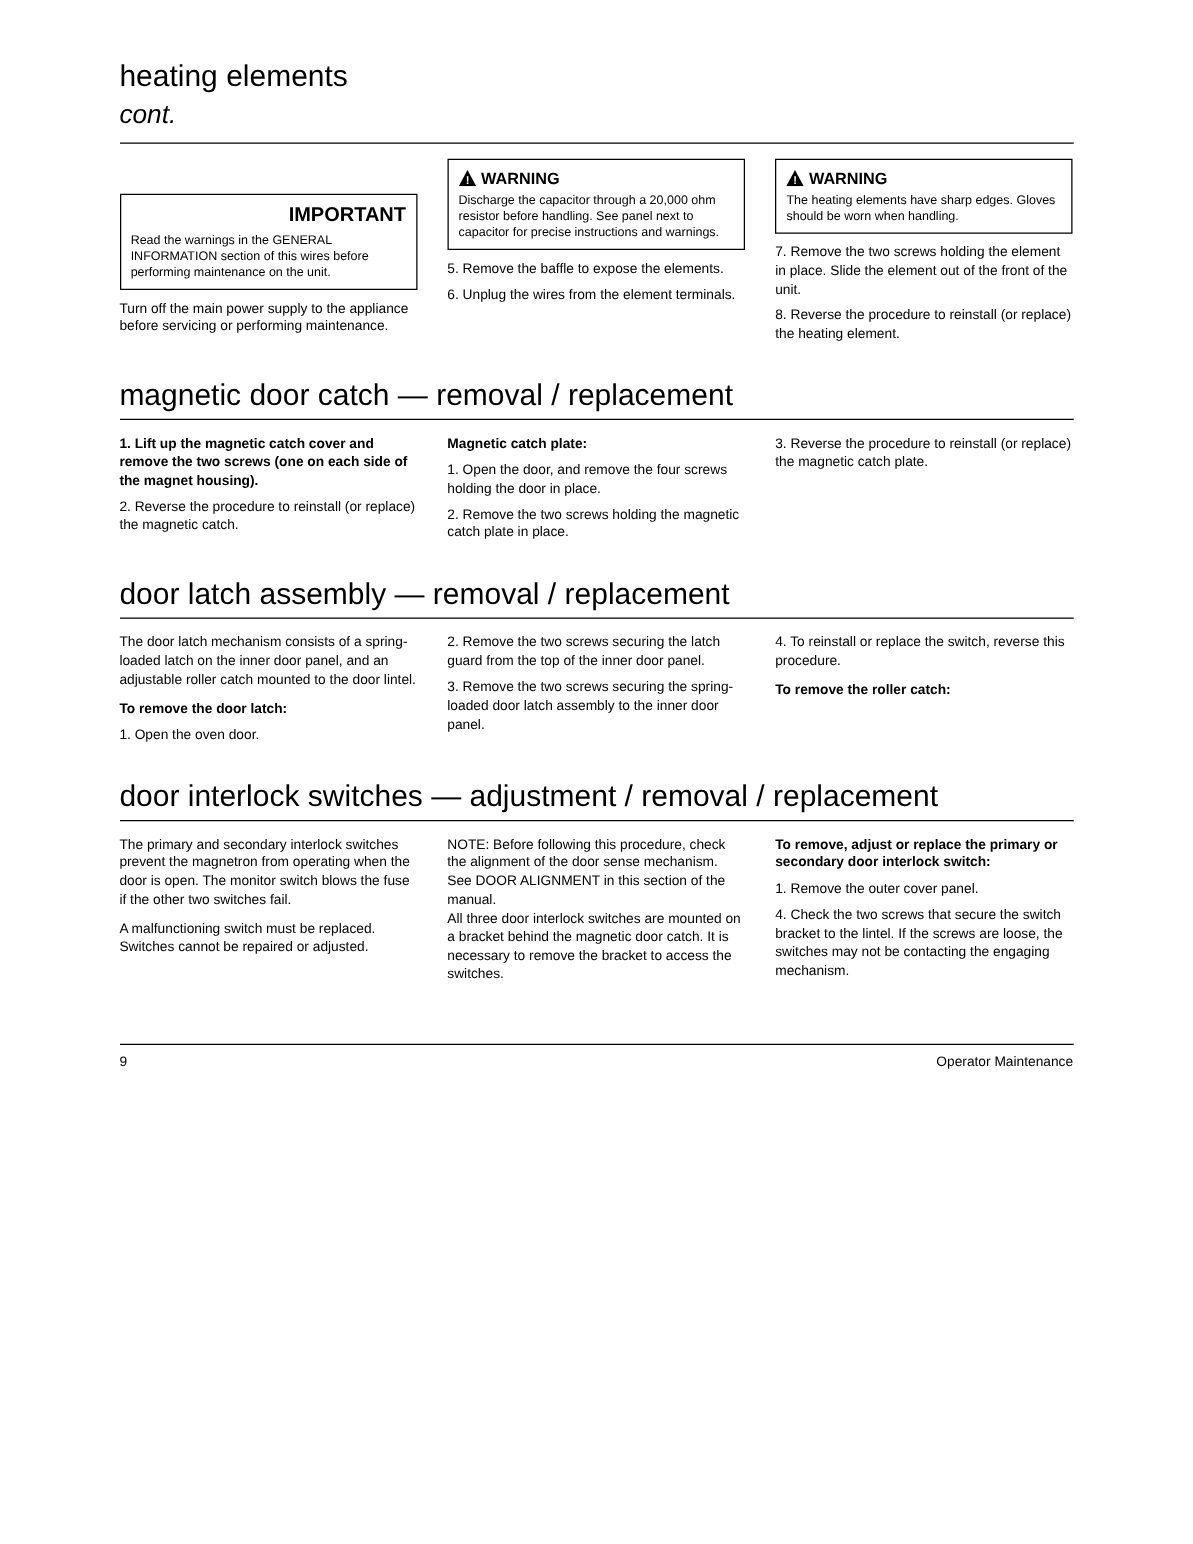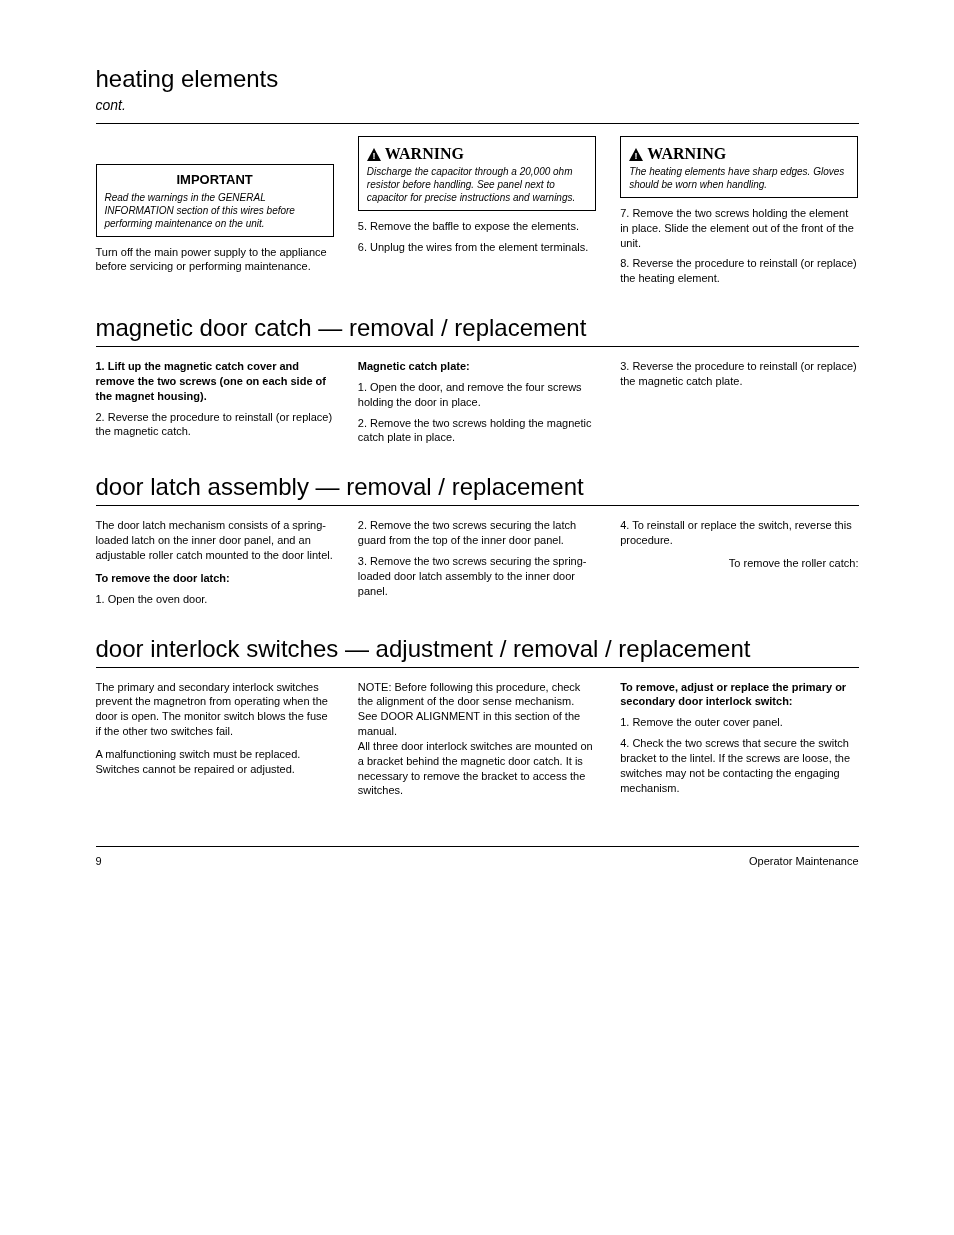--- a/index.html
+++ b/index.html
@@ -4,31 +4,31 @@
 <style>
   body {
     font-family: Arial, Helvetica, sans-serif;
     margin: 0;
     padding: 0;
     background: #fff;
     color: #000;
   }
   .page {
     width: 875px;
-    margin: 17px auto;
+    margin: 0 auto;
     padding: 48px 56px 30px 56px;
     box-sizing: border-box;
   }
   .section-title {
     font-size: 24px;
     margin: 0 0 4px 0;
     font-weight: normal;
   }
   .sub {
-    font-size: 14px;
+    font-size: 21px;
     margin: 0 0 10px 0;
     font-style: italic;
   }
   hr.rule {
     border: none;
     border-top: 1.5px solid #000;
     margin: 0;
   }
   .cols3 {
     display: flex;
@@ -40,34 +40,32 @@
     font-size: 11px;
     line-height: 1.35;
   }
   .box {
     border: 1.5px solid #000;
     padding: 6px 8px;
     margin-bottom: 8px;
   }
   .box-title {
     font-weight: bold;
-    text-align: center;
-    font-size: 13px;
+    text-align: right;
+    font-size: 16px;
     margin-bottom: 2px;
   }
   .box-body {
     font-size: 10px;
     line-height: 1.3;
-    font-style: italic;
   }
   .warn-header {
     font-weight: bold;
-    font-size: 16px;
+    font-size: 13px;
     display: inline;
-    font-family: Liberation Serif, serif;
   }
   .warn-icon {
     display: inline-block;
     vertical-align: -2px;
     margin-right: 4px;
   }
   .section-spacer {
     height: 28px;
   }
   .footer {
@@ -159,21 +157,21 @@
         <div style="margin-bottom:8px;">The door latch mechanism consists of a spring-loaded latch on the inner door panel, and an adjustable roller catch mounted to the door lintel.</div>
         <div style="font-weight:bold; margin-bottom:6px;">To remove the door latch:</div>
         <div>1. Open the oven door.</div>
       </div>
       <div class="col">
         <div style="margin-bottom:6px;">2. Remove the two screws securing the latch guard from the top of the inner door panel.</div>
         <div>3. Remove the two screws securing the spring-loaded door latch assembly to the inner door panel.</div>
       </div>
       <div class="col">
         <div style="margin-bottom:8px;">4. To reinstall or replace the switch, reverse this procedure.</div>
-        <div style="font-weight:normal; margin-bottom:6px;text-align:right;">To remove the roller catch:</div>
+        <div style="font-weight:bold; margin-bottom:6px;">To remove the roller catch:</div>
       </div>
     </div>
   </div>
 
   <div class="section-spacer"></div>
 
   <div>
     <div class="section-title">door interlock switches — adjustment / removal / replacement</div>
     <hr class="rule">
     <div class="cols3">

